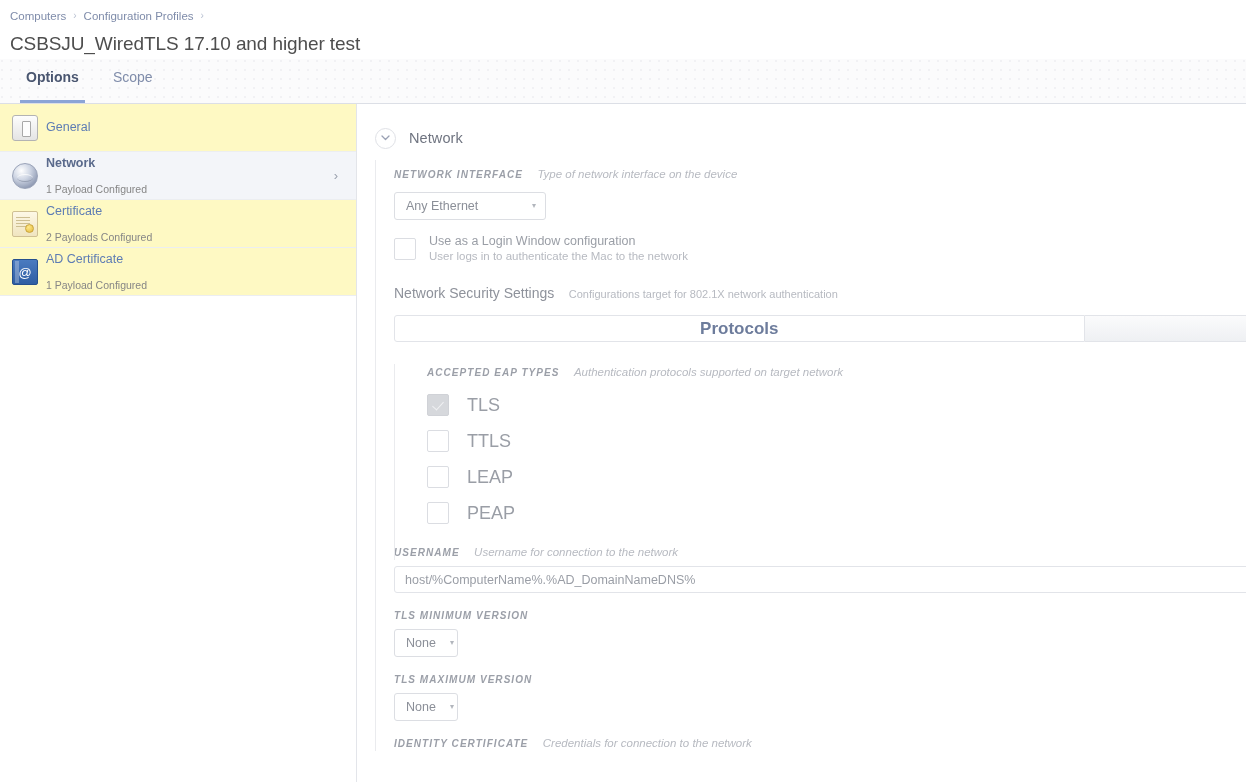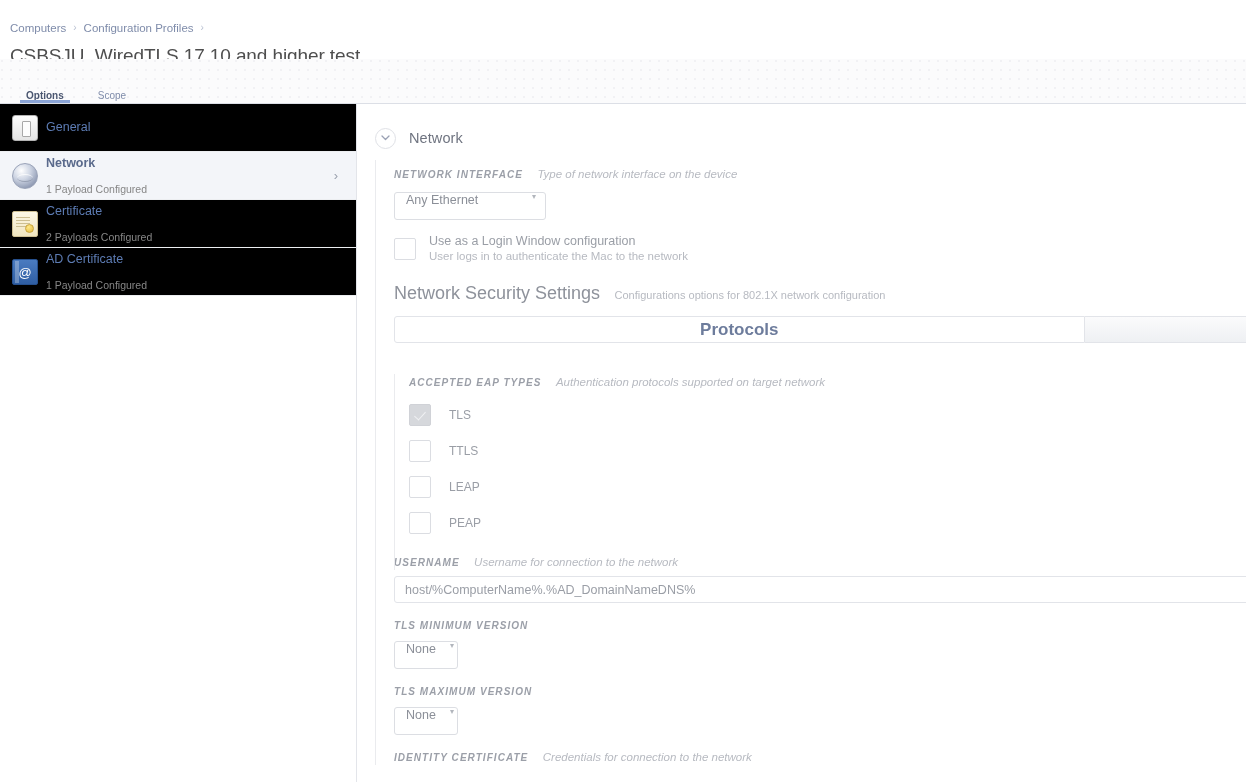--- a/index.html
+++ b/index.html
@@ -19,21 +19,20 @@
     height: 59px;
     padding: 6px 0 0 10px;
     background: #ffffff;
   }
   .breadcrumb {
     font-size: 11.5px;
     color: #7f8caa;
     line-height: 14px;
     white-space: nowrap;
     padding-top: 3px;
-    margin-top: 12px;
   }
   .breadcrumb a {
     color: #7f8caa;
     text-decoration: none;
     cursor: pointer;
   }
   .breadcrumb .sep {
     color: #b9c1d2;
     margin: 0 7px;
     font-size: 10px;
@@ -57,23 +56,23 @@
     background-color: #fbfbfc;
     background-image:
       radial-gradient(circle at 2px 2px, #f1f1f4 1.1px, transparent 1.3px);
     background-size: 9px 9px;
     border-bottom: 1px solid #dcdfe6;
     display: flex;
     align-items: flex-end;
     padding-left: 16px;
   }
   .tabbar .tab {
-    font-size: 10px;
+    font-size: 14px;
     color: #7f8caa;
-    padding: 0 10px 0 10px;
+    padding: 0 10px 19px 10px;
     margin-right: 14px;
     cursor: pointer;
     position: relative;
     line-height: 14px;
     white-space: nowrap;
   }
   .tabbar .tab.active {
     color: #4a5670;
     font-weight: bold;
   }
@@ -101,21 +100,21 @@
     padding-top: 0;
   }
   .side-item {
     position: relative;
     display: flex;
     align-items: center;
     height: 48px;
     padding: 0 14px 0 6px;
     border-bottom: 1px solid #eceef1;
     cursor: pointer;
-    background: #000000;
+    background: #fef9c3;
   }
   .side-item.tall { height: 48px; }
   .side-item.selected { background: #f3f5f9; }
   .side-ico {
     width: 26px; height: 26px;
     min-width: 26px;
     margin: 0 8px 0 6px;
     position: relative;
     border-radius: 2px;
   }
@@ -278,21 +277,21 @@
     white-space: nowrap;
   }
   .field-row { margin-bottom: 6px; line-height: 14px; font-style: italic; }
 
   .select-box {
     height: 28px;
     border: 1px solid #dcdee3;
     border-radius: 3px;
     background: #ffffff;
     display: inline-flex;
-    align-items: flex-start;
+    align-items: center;
     justify-content: space-between;
     font-size: 12.5px;
     color: #8b8f98;
     padding: 0 9px 0 11px;
     cursor: pointer;
     user-select: none;
   }
   .select-box .caret {
     color: #b2b6bd;
     font-size: 8px;
@@ -342,21 +341,21 @@
     line-height: 14px;
     white-space: nowrap;
   }
 
   .section-head {
     margin-top: 22px;
     margin-bottom: 13px;
     line-height: 16px;
   }
   .section-head .sh-title {
-    font-size: 18px;
+    font-size: 14px;
     color: #8e929b;
     display: inline-block;
     white-space: nowrap;
   }
   .section-head .sh-hint {
     font-size: 11px;
     color: #b7bac1;
     margin-left: 10px;
     display: inline-block;
     white-space: nowrap;
@@ -386,38 +385,38 @@
   }
   .seg-tab.inactive {
     background: linear-gradient(#fbfbfc, #eef0f3);
     color: #9aa0ab;
     border-left: none;
     border-radius: 0 3px 3px 0;
   }
 
   .eap-block {
     position: relative;
-    margin-top: 31px;
-    padding-left: 15px;
+    margin-top: 22px;
+    padding-left: 33px;
   }
   .eap-block::before {
     content:"";
     position:absolute;
     left: 0; top: 0; height: 196px;
     width: 1px;
     background: #eaebee;
   }
   .eap-item {
     display: flex;
     align-items: center;
     margin-top: 14px;
   }
   .eap-item:first-of-type { margin-top: 13px; }
   .eap-label {
-    font-size: 12px;
+    font-size: 18px;
     color: #9a9ea6;
     margin-left: 18px;
     white-space: nowrap;
   }
 
   .text-input {
     height: 27px;
     width: 1380px;
     border: 1px solid #e2e4e9;
     border-radius: 3px;
@@ -515,21 +514,21 @@
         <div class="checkbox"></div>
         <div class="check-texts">
           <div class="check-title">Use as a Login Window configuration</div>
           <div class="check-sub">User logs in to authenticate the Mac to the network</div>
         </div>
       </div>
 
       
       <div class="section-head">
         <span class="sh-title">Network Security Settings</span>
-        <span class="sh-hint">Configurations options for 802.1X network configuration</span>
+        <span class="sh-hint">Configurations target for 802.1X network authentication</span>
       </div>
 
       <div class="seg-tabs">
         <div class="seg-tab active">Protocols</div>
         <div class="seg-tab inactive">Trust</div>
       </div>
 
       
       <div class="eap-block">
         <div class="field-row">

